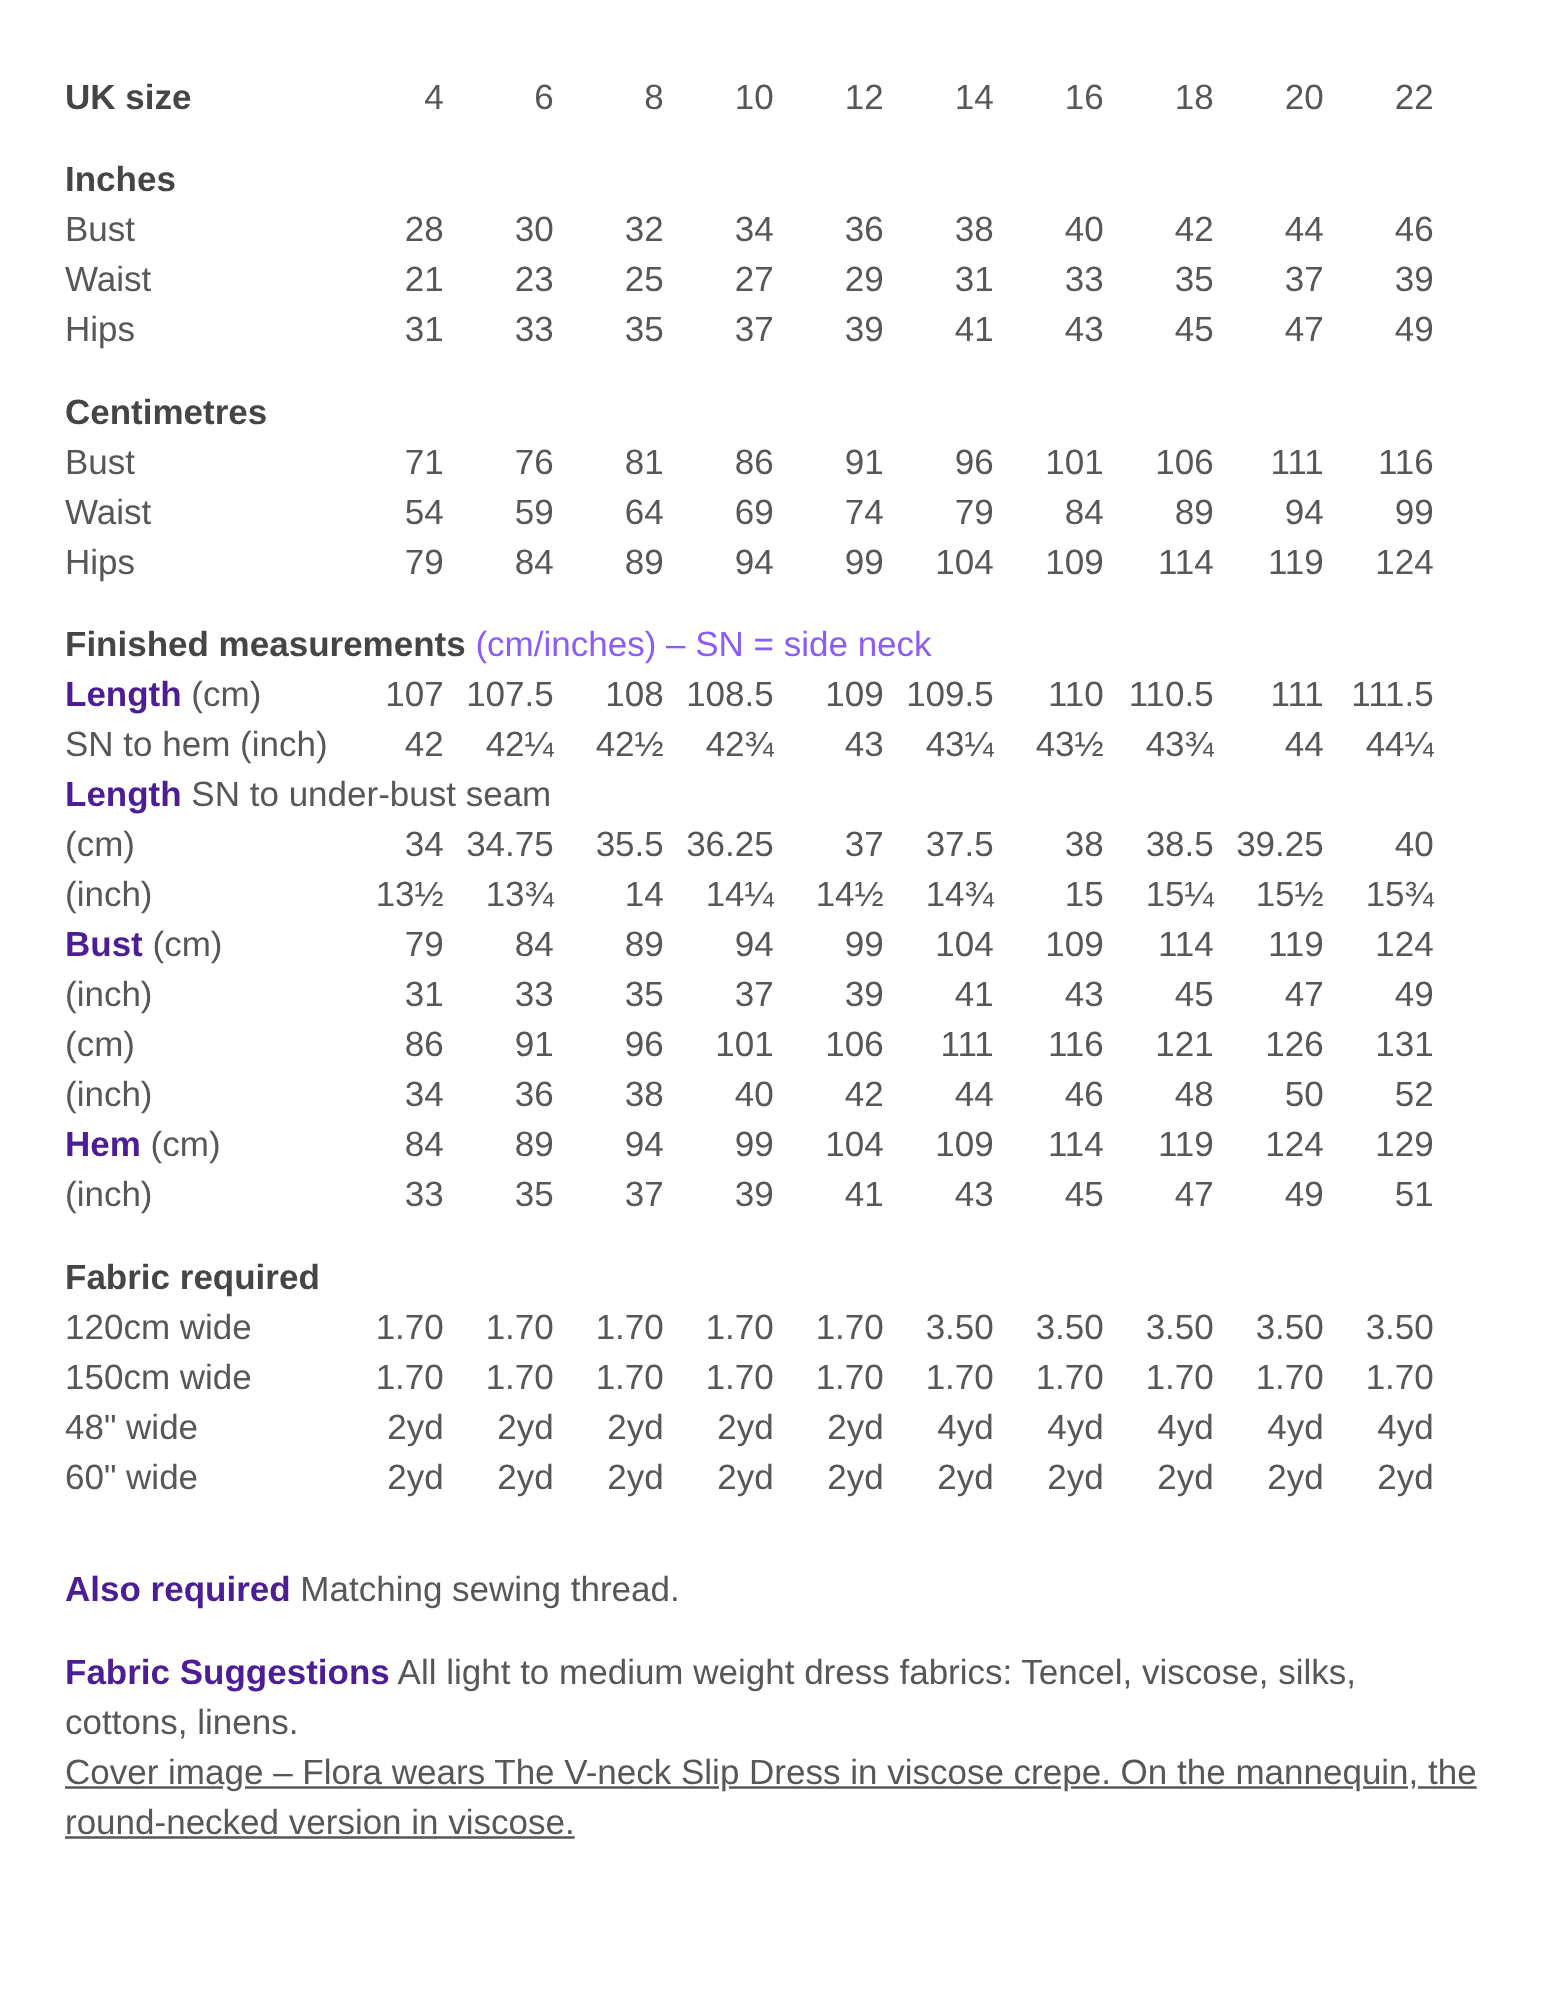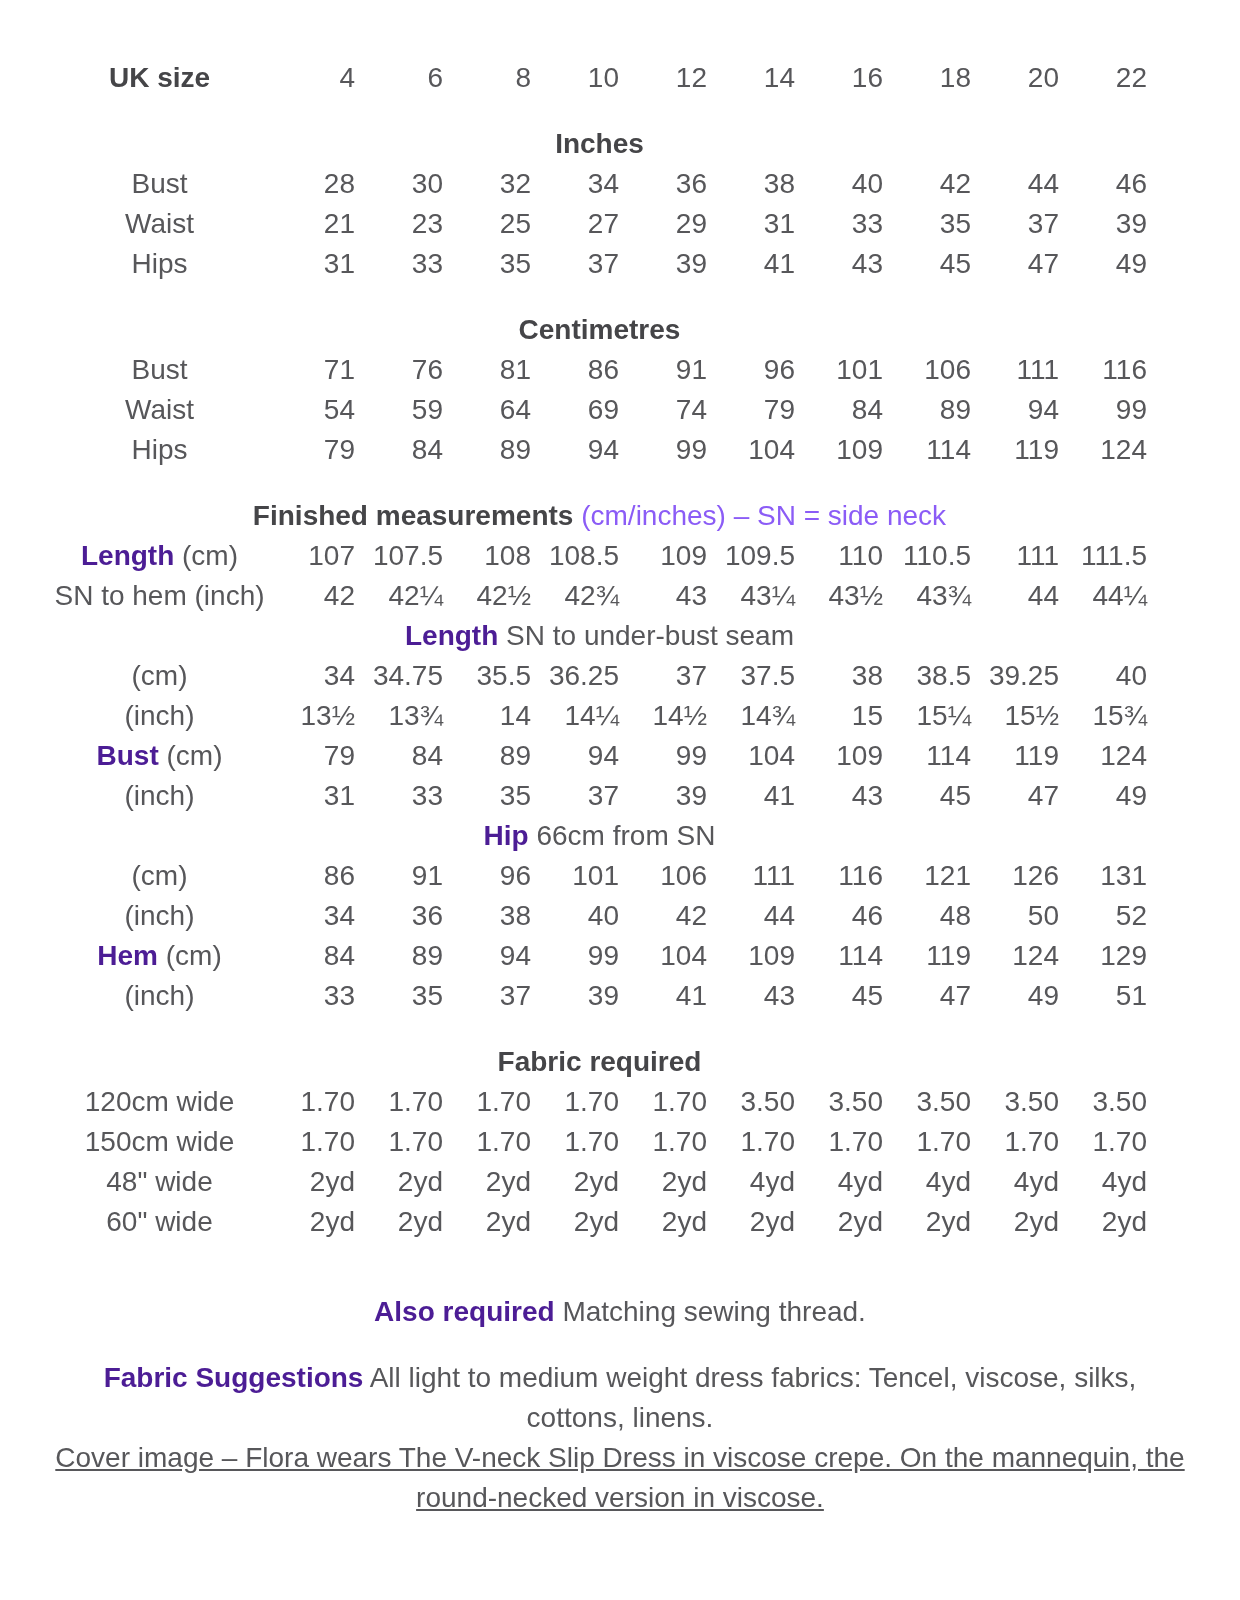--- a/index.html
+++ b/index.html
@@ -11,27 +11,27 @@
     padding: 58px 52px 0 52px;
     background: #ffffff;
     font-family: "Liberation Sans", "DejaVu Sans", sans-serif;
     font-size: 28px;
     color: #57575a;
   }
   table.chart-table { border-collapse: collapse; table-layout: fixed; width: 1095px; }
   col.label-col { width: 215px; }
   col.val-col { width: 88px; }
   td { padding: 0; height: 40px; vertical-align: middle; white-space: nowrap; overflow: visible; }
-  td.label { text-align: center; }
+  td.label { text-align: left; }
   td.val { text-align: right; }
   tr.spacer td { height: 26px; }
   .b { font-weight: bold; color: #4c1d95; }
   td.title { font-weight: bold; color: #454548; }
   td.title .rest { font-weight: normal; color: #8b5cf6; }
-  .notes { width: 1136px; text-align: center; }
+  .notes { width: 1136px; }
   p.note { margin: 0; line-height: 40px; }
   p.note.first { margin-top: 50px; }
   p.note.second { margin-top: 26px; }
   .block-line { display: block; text-decoration: underline; }
 </style>
 </head>
 <body>
 
 <div class="page">
 
@@ -234,23 +234,20 @@
           <td class="val">35</td>
           <td class="val">37</td>
           <td class="val">39</td>
           <td class="val">41</td>
           <td class="val">43</td>
           <td class="val">45</td>
           <td class="val">47</td>
           <td class="val">49</td>
         </tr>
         <tr>
-          <td class="label" colspan="11"><span class="b">Hip</span> <span>66cm from SN</span></td>
-        </tr>
-        <tr>
           <td class="label"><span>(cm)</span></td>
           <td class="val">86</td>
           <td class="val">91</td>
           <td class="val">96</td>
           <td class="val">101</td>
           <td class="val">106</td>
           <td class="val">111</td>
           <td class="val">116</td>
           <td class="val">121</td>
           <td class="val">126</td>

